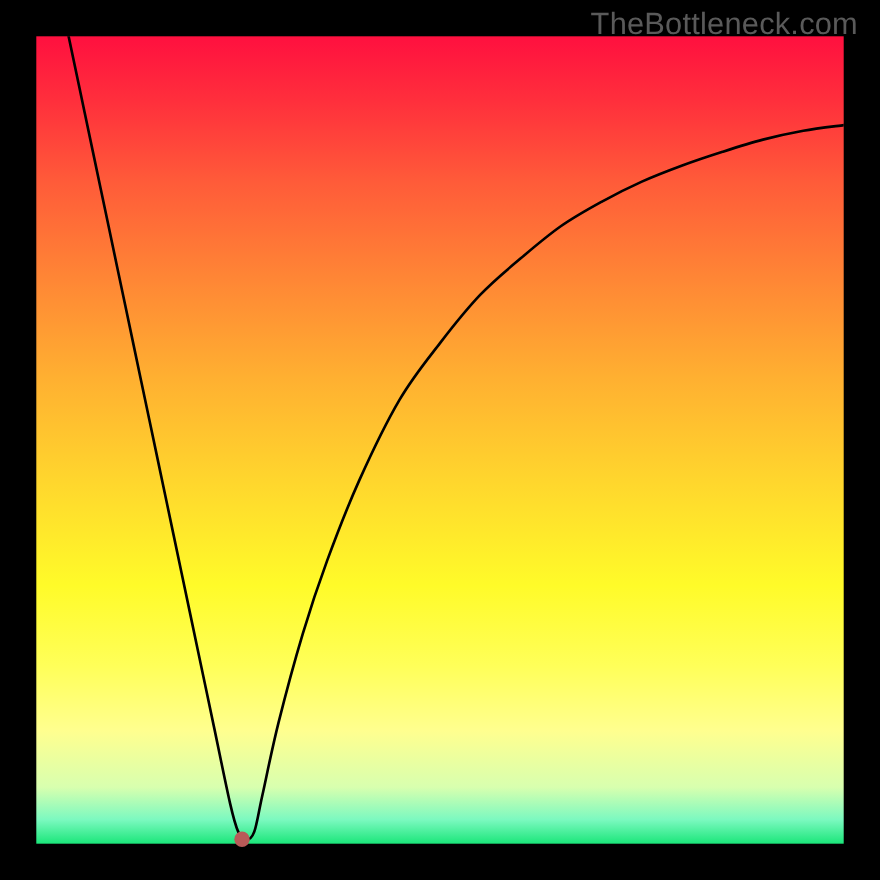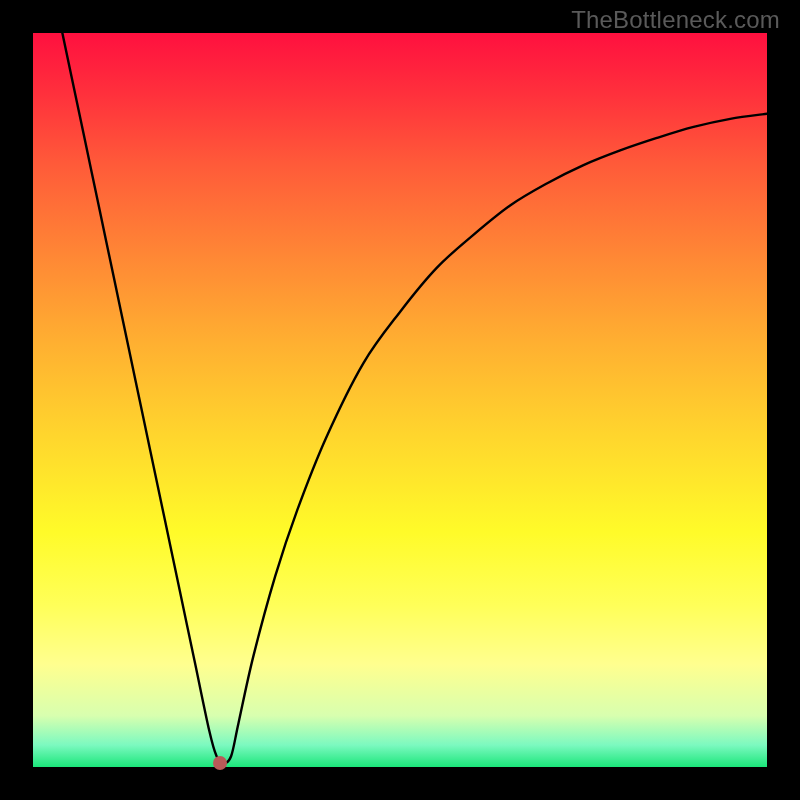--- a/index.html
+++ b/index.html
@@ -29,21 +29,21 @@
       #d8ffaf 93%,
       #7cf9c0 97%,
       #1be67a 100%
     );
   }
   .watermark {
     position: absolute;
     top: 6px;
     right: 20px;
     font-family: Arial, Helvetica, sans-serif;
-    font-size: 24px;
+    font-size: 28px;
     color: #5a5a5a;
     font-weight: 500;
     letter-spacing: 0.2px;
     text-align: right;
   }
   .curve-svg {
     position: absolute;
     left: 0; top: 0;
     width: 734px; height: 734px;
   }

